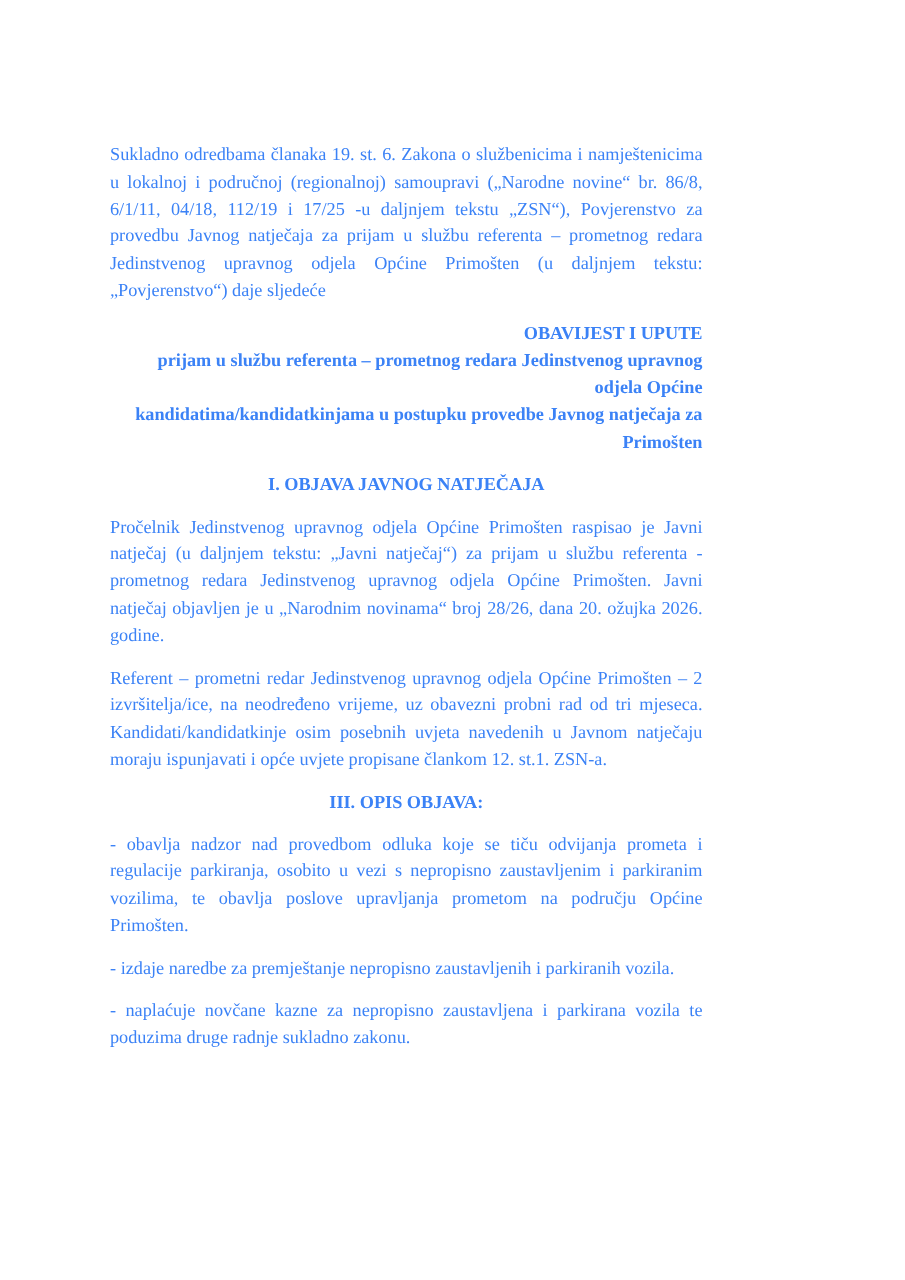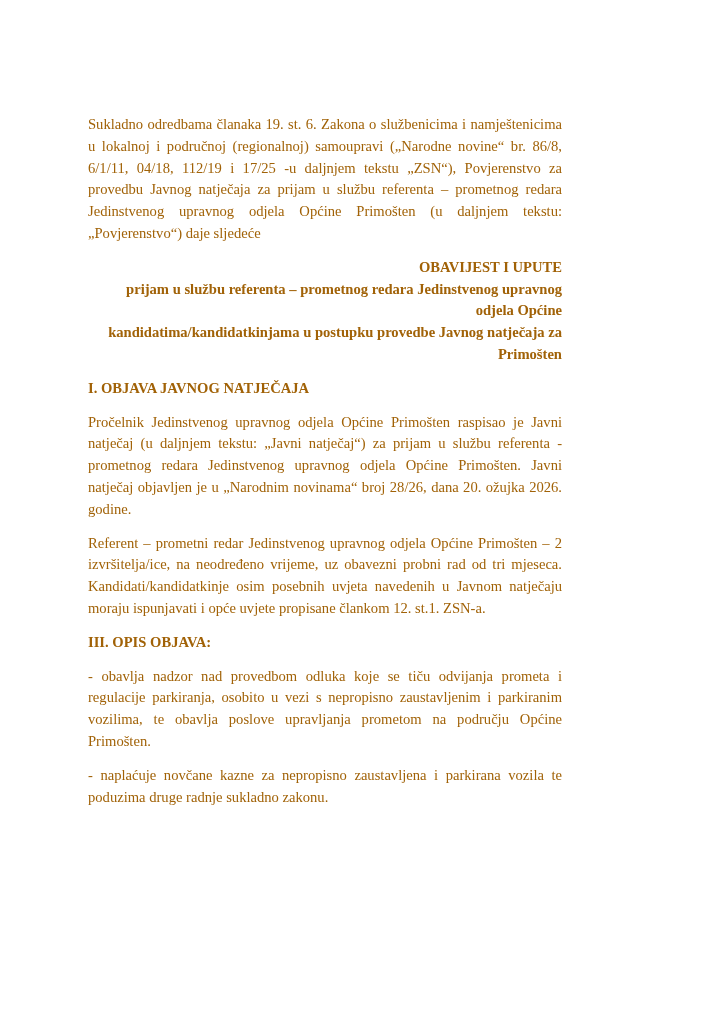--- a/index.html
+++ b/index.html
@@ -6,21 +6,21 @@
     margin: 0;
     padding: 0;
     background: #ffffff;
   }
   .page {
     position: relative;
     width: 649px;
     height: 1024px;
     box-sizing: border-box;
     background: #ffffff;
-    color: #a16207;
+    color: #3b82f6;
     padding: 114px 87px 0 88px;
     font-family: "Liberation Serif", serif;
     font-size: 14.6px;
     line-height: 21.8px;
     overflow: hidden;
   }
   .body-text {
     margin: 0 0 12px 0;
     text-align: justify;
   }
@@ -30,21 +30,21 @@
     margin: 0 0 12px 0;
   }
   .title-line {
     display: block;
   }
   .section-heading {
     font-weight: bold;
     font-size: 14.6px;
     line-height: 21.8px;
     margin: 0 0 12px 0;
-    text-align: left;
+    text-align: center;
   }
   .section {
     margin: 0;
   }
 </style>
 </head>
 <body>
 
 <div class="page">
 
@@ -62,16 +62,17 @@
     <p class="body-text">Pročelnik Jedinstvenog upravnog odjela Općine Primošten raspisao je Javni natječaj (u daljnjem tekstu: „Javni natječaj“) za prijam u službu referenta - prometnog redara Jedinstvenog upravnog odjela Općine Primošten. Javni natječaj objavljen je u „Narodnim novinama“ broj 28/26, dana 20. ožujka 2026. godine.</p>
   </div>
 
   <div class="section">
     <p class="body-text">Referent – prometni redar Jedinstvenog upravnog odjela Općine Primošten – 2 izvršitelja/ice, na neodređeno vrijeme, uz obavezni probni rad od tri mjeseca. Kandidati/kandidatkinje osim posebnih uvjeta navedenih u Javnom natječaju moraju ispunjavati i opće uvjete propisane člankom 12. st.1. ZSN-a.</p>
   </div>
 
   <div class="section">
     <h2 class="section-heading">III. OPIS OBJAVA:</h2>
     <p class="body-text">- obavlja nadzor nad provedbom odluka koje se tiču odvijanja prometa i regulacije parkiranja, osobito u vezi s nepropisno zaustavljenim i parkiranim vozilima, te obavlja poslove upravljanja prometom na području Općine Primošten.</p>
+    <p class="body-text">- izdaje naredbe za premještanje nepropisno zaustavljenih i parkiranih vozila.</p>
     <p class="body-text">- naplaćuje novčane kazne za nepropisno zaustavljena i parkirana vozila te poduzima druge radnje sukladno zakonu.</p>
   </div>
 
 </div>
 
 </body></html>

